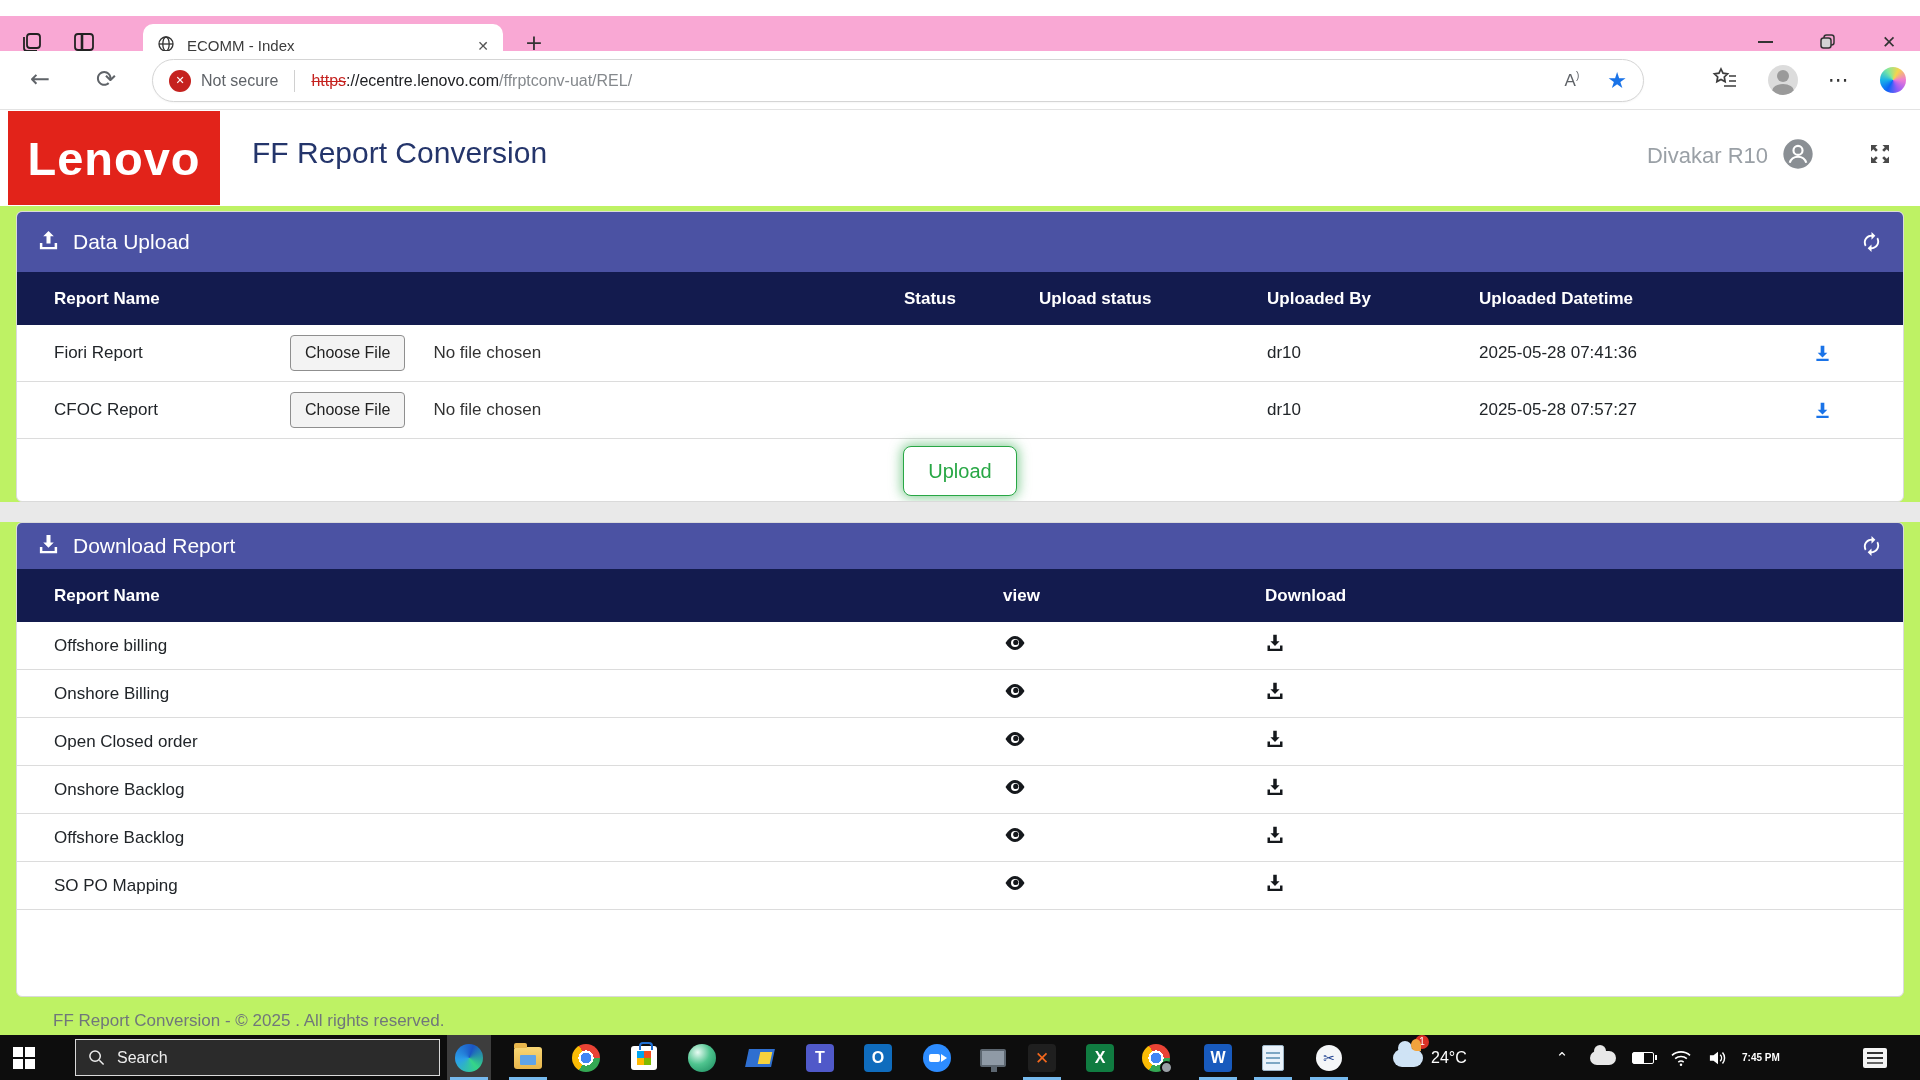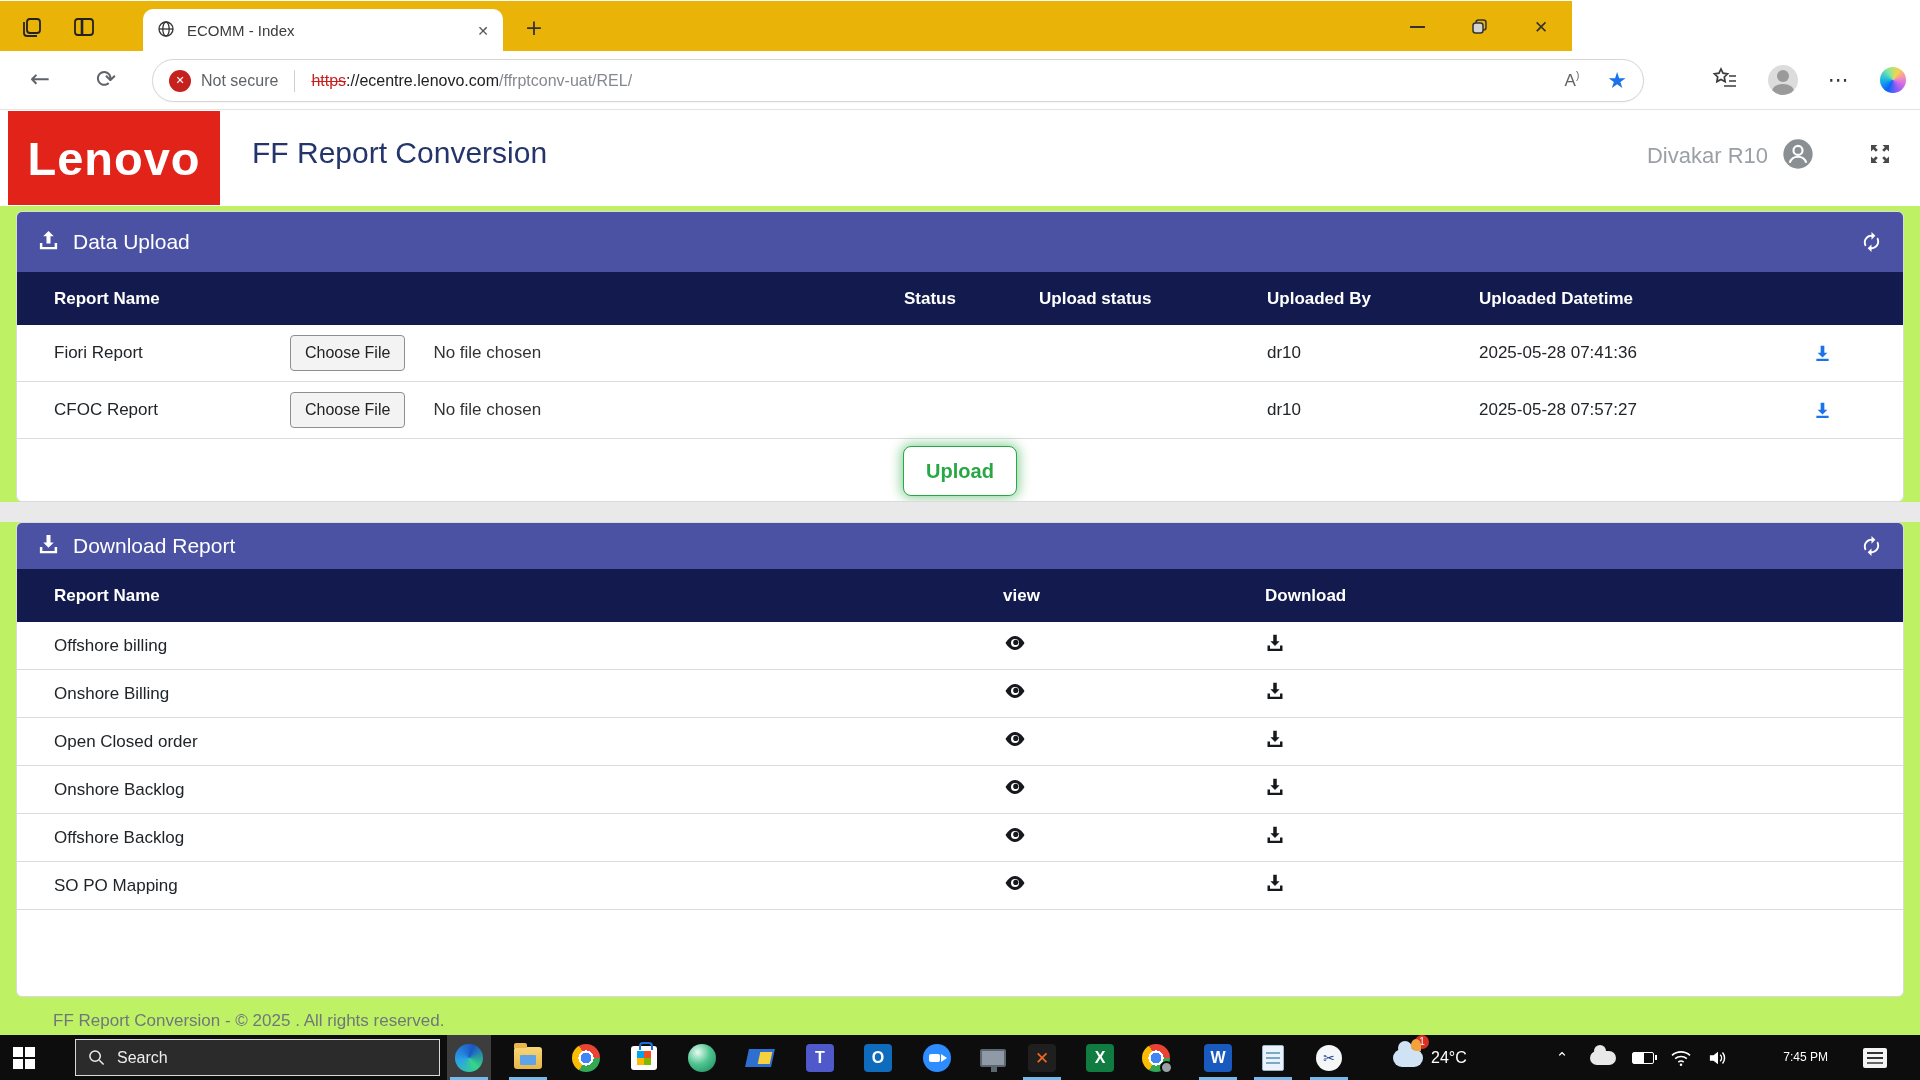--- a/index.html
+++ b/index.html
@@ -1,20 +1,20 @@
 <!DOCTYPE html>
 <html><head>
 <meta charset="utf-8">
 <style>
   * { margin:0; padding:0; box-sizing:border-box; }
   html,body { width:1920px; height:1080px; overflow:hidden; font-family:"Liberation Sans", sans-serif; background:#fff; }
   .glyph { font-family:"DejaVu Sans", sans-serif; }
 
   
-  .tabbar { position:absolute; top:1px; left:0; width:1572px; height:51px; background:#eab308; }
+  .tabbar { position:absolute; top:16px; left:0; width:1920px; height:51px; background:#f9a8d4; }
   .tb-left-ic { position:absolute; top:12px; width:28px; height:28px; display:flex; align-items:center; justify-content:center; }
   .tab { position:absolute; left:143px; top:8px; width:360px; height:43px; background:#fff; border-radius:10px 10px 0 0; display:flex; align-items:center; padding:0 14px; gap:12px; }
   .tab-title { font-size:15px; color:#3c3c3c; flex:1; white-space:nowrap; overflow:hidden; }
   .tab-close { font-size:14px; color:#555; cursor:default; }
   .newtab { position:absolute; left:520px; top:14px; font-size:22px; color:#333; width:28px; text-align:center; }
   .wctrl { position:absolute; top:0; height:51px; width:62px; display:flex; align-items:center; justify-content:center; color:#333; }
   .wc-min span { display:block; width:15px; height:2px; background:#333; }
   .wc-close { font-size:17px; }
 
   .toolbar { position:absolute; top:51px; left:0; width:1920px; height:59px; background:#fff; border-bottom:1px solid #e3e3e3; }
@@ -53,21 +53,21 @@
   .thead { background:#131b4e; color:#fff; font-weight:bold; font-size:17px; }
   .u-grid { display:grid; grid-template-columns:850px 135px 228px 212px 300px 1fr; align-items:center; padding:0 37px; }
   .thead.u-grid { height:53px; }
   .u-row { height:57px; border-bottom:1px solid #dcdcdc; font-size:17px; color:#212529; }
   .name-cell { display:flex; align-items:center; }
   .rep-name { width:236px; }
   .choose-btn { height:36px; padding:0 14px; font-size:16px; color:#222; background:#f3f3f3; border:1px solid #8f8f8f; border-radius:4px; font-family:"Liberation Sans",sans-serif; }
   .file-status { margin-left:28px; font-size:17px; color:#333; }
   .dl-blue { display:flex; justify-content:center; }
   .upload-row { height:64px; display:flex; align-items:center; justify-content:center; }
-  .upload-btn { width:114px; height:50px; background:#fff; border:1.5px solid #28a745; border-radius:8px; color:#28a745; font-size:20px; font-family:"Liberation Sans",sans-serif; box-shadow:0 0 12px 2px rgba(40,167,69,.55);font-weight:bold; }
+  .upload-btn { width:114px; height:50px; background:#fff; border:1.5px solid #28a745; border-radius:8px; color:#28a745; font-size:20px; font-family:"Liberation Sans",sans-serif; box-shadow:0 0 12px 2px rgba(40,167,69,.55); }
 
   .band { height:20px; background:#e9e9e9; }
 
   .card-download { height:475px; }
   .sec-head-dl { height:46px; }
   .d-grid { display:grid; grid-template-columns:905px 280px 1fr; align-items:center; padding:0 37px; }
   .thead.d-grid { height:53px; }
   .d-row { height:48px; border-bottom:1px solid #dcdcdc; font-size:17px; color:#212529; }
   .view-cell { padding-left:44px; }
   .dlcol-cell { padding-left:26px; }
@@ -116,21 +116,21 @@
   .cloud-ic::before { content:""; position:absolute; left:5px; top:-8px; width:14px; height:14px; border-radius:50%; background:#cfe3f5; }
   .cloud-ic::after { content:""; position:absolute; right:2px; top:-10px; width:10px; height:12px; background:#f2a33c; border-radius:50% 50% 0 50%; }
   .wbadge { position:absolute; right:-6px; top:-14px; width:14px; height:14px; border-radius:50%; background:#d93025; color:#fff; font-size:10px; display:flex; align-items:center; justify-content:center; }
   .temp { font-size:16px; }
   .tray { position:absolute; top:0; height:45px; display:flex; align-items:center; justify-content:center; color:#fff; }
   .chev { font-size:15px; }
   .onedrive-ic { width:26px; height:14px; background:#e8e8e8; border-radius:8px; position:relative; }
   .onedrive-ic::before { content:""; position:absolute; left:4px; top:-6px; width:12px; height:12px; border-radius:50%; background:#e8e8e8; }
   .battery-ic { width:22px; height:12px; border:1.5px solid #fff; border-radius:2px; position:relative; background:linear-gradient(90deg,#fff 0 55%,rgba(0,0,0,0) 55%); }
   .battery-ic::after { content:""; position:absolute; right:-4px; top:2px; width:2px; height:5px; background:#fff; }
-  .time { font-size:12px; color:#fff; text-align:right; line-height:45px; }
+  .time { font-size:10px; color:#fff; text-align:left; line-height:45px;font-weight:bold; }
   .notif-ic { width:24px; height:20px; background:#f4f4f4; border-radius:2px; position:relative; }
   .notif-ic::after { content:""; position:absolute; left:4px; top:4px; width:16px; height:2px; background:#333; box-shadow:0 5px 0 #333,0 10px 0 #666; }
 </style>
 </head>
 <body>
 
 <div class="tabbar">
   <div class="tb-left-ic" style="left:18px">
     <svg width="24" height="24" viewBox="0 0 24 24" fill="none" stroke="#222" stroke-width="1.8">
         <rect x="7" y="4" width="13" height="14" rx="3"></rect>

